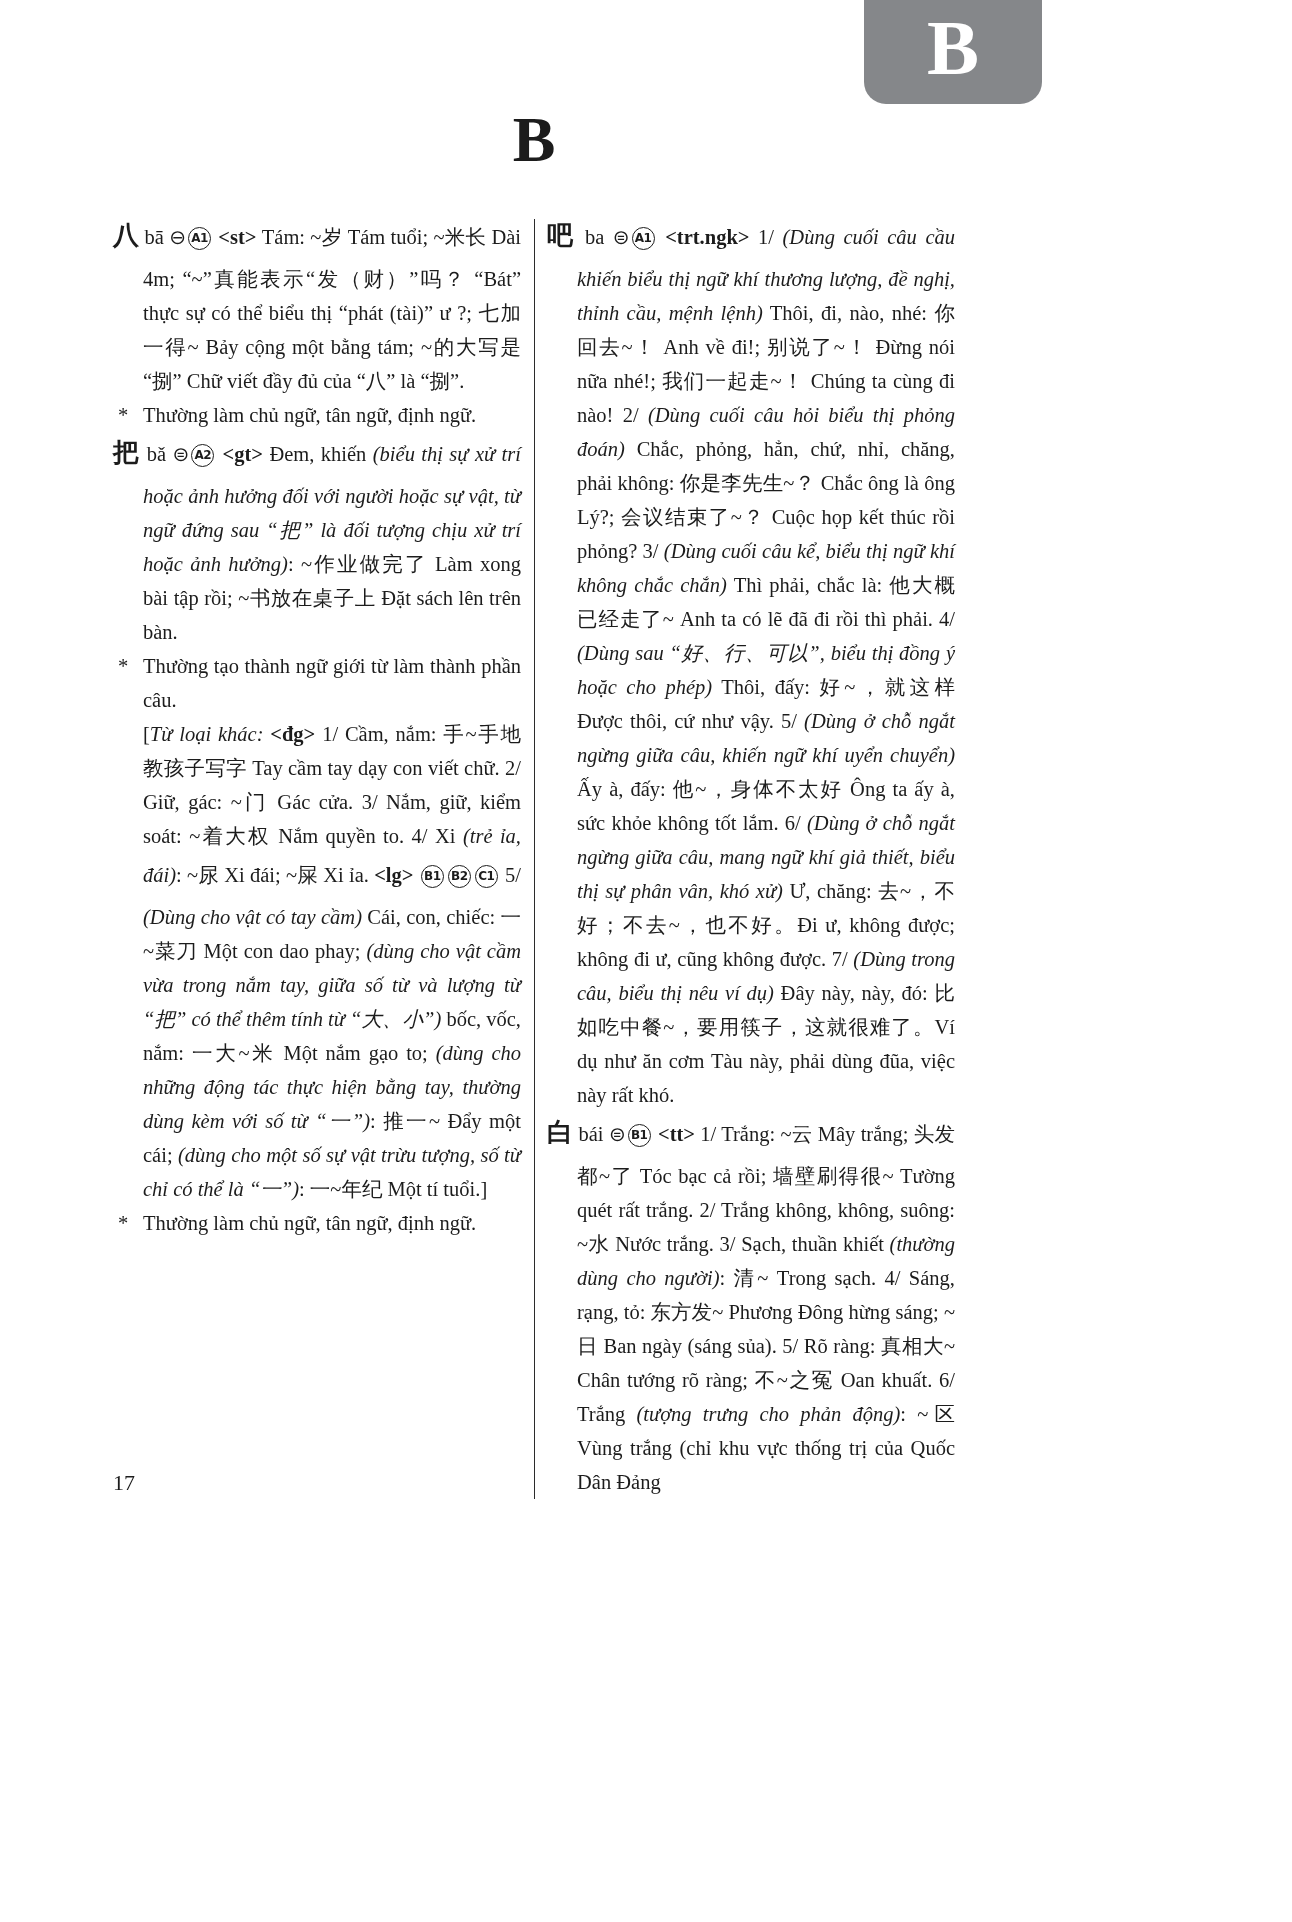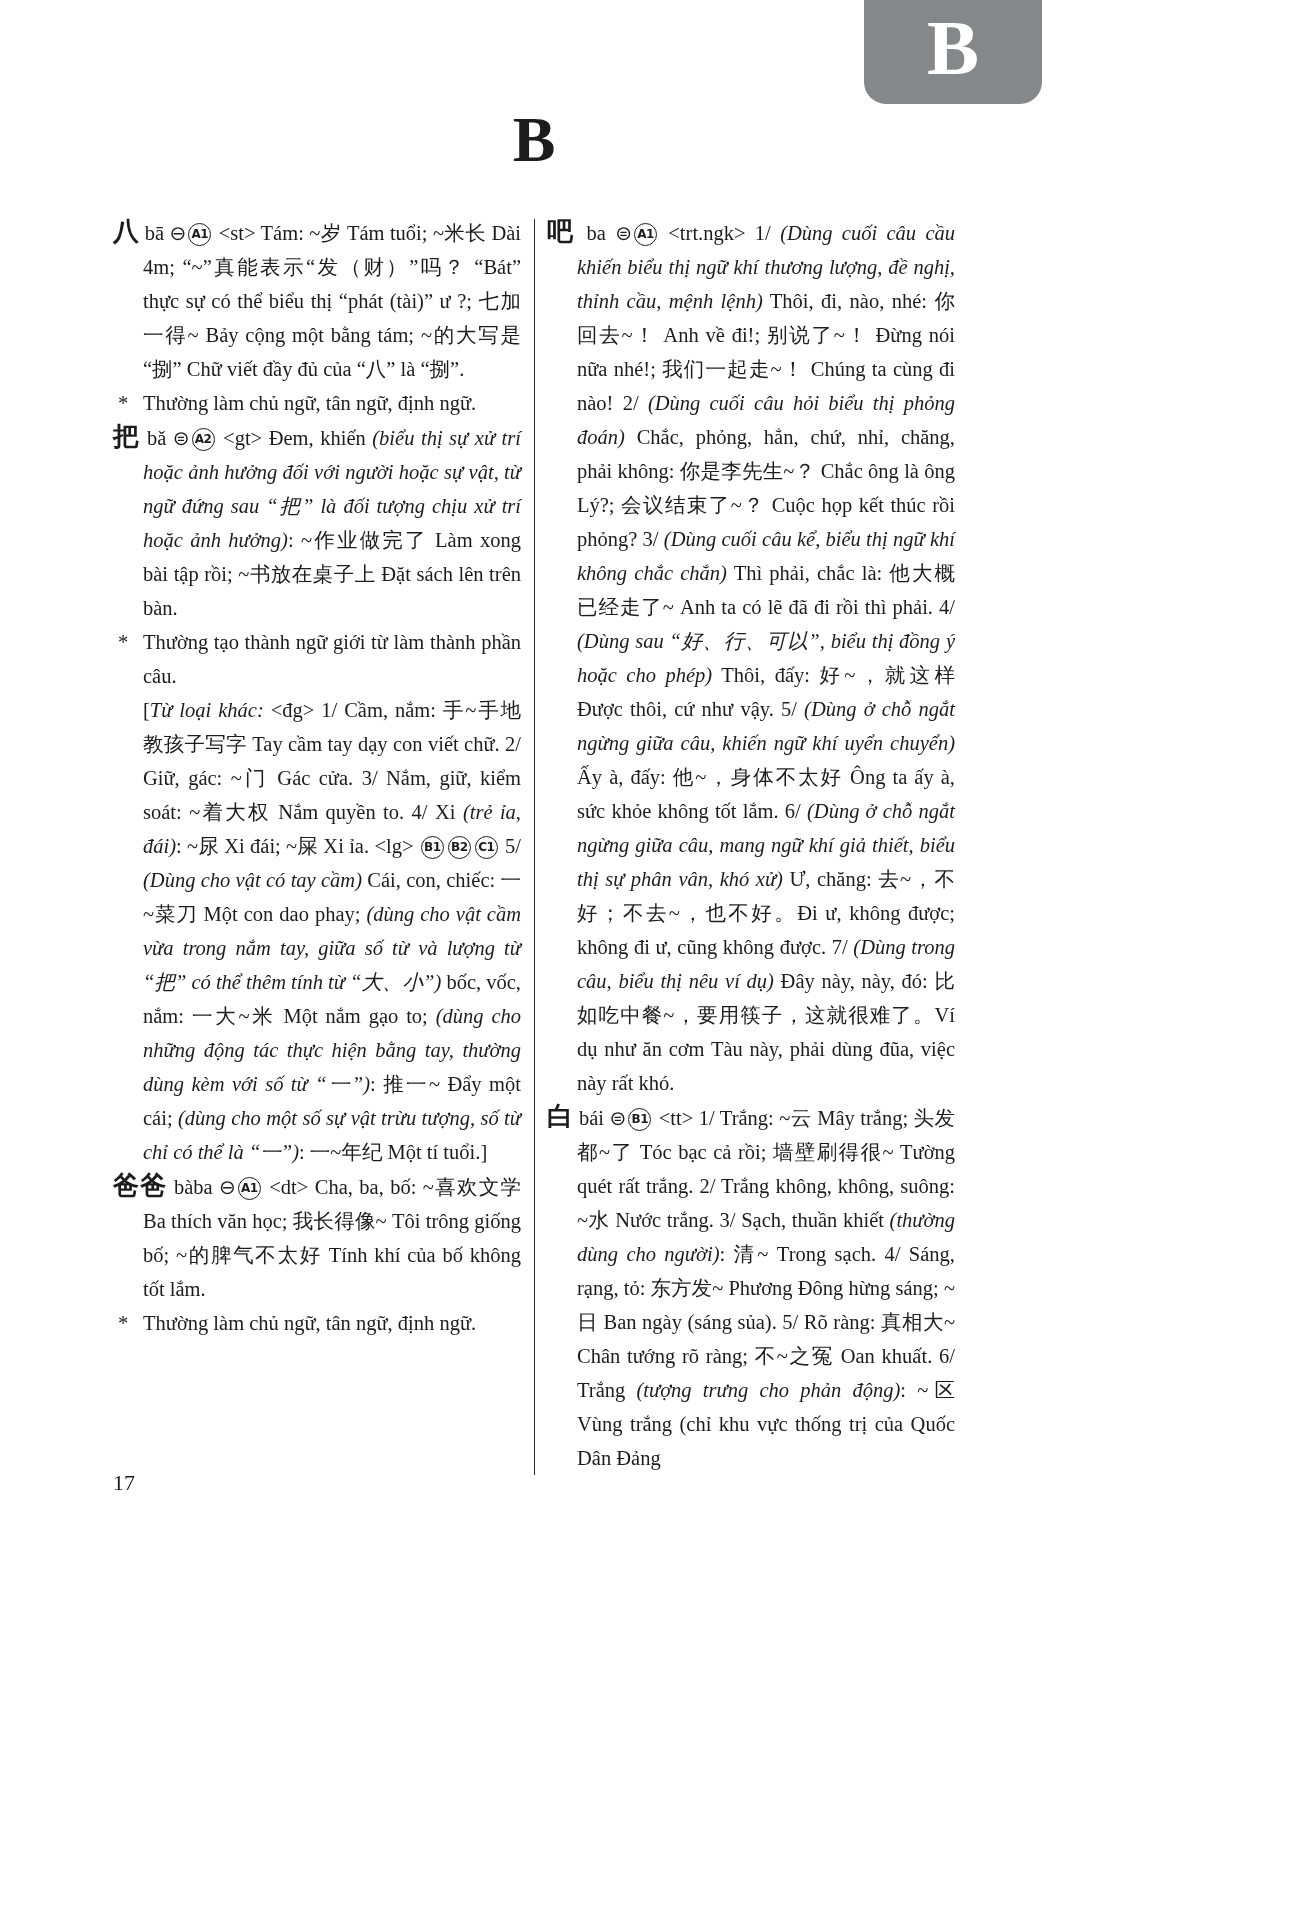--- a/index.html
+++ b/index.html
@@ -33,24 +33,24 @@
   p.sub   { padding-left:30px; }
   p.note  { position:relative; padding-left:30px; }
   p.note .marker { position:absolute; left:5px; top:0; }
   .seg-hw  { font-weight:bold; font-size:26px; }
   .seg-py  { }
   .seg-sym { font-family:"DejaVu Sans",sans-serif; font-size:20px; }
   .seg-lv  {
     display:inline-block; width:23px; height:23px;
     border:1.5px solid #1c1c1c; border-radius:50%;
     font-size:12px; line-height:20px; text-align:center; text-indent:0;
-    vertical-align:2px; margin:0 2px;
+    vertical-align:2px; margin:12px 2px;
     font-family:"DejaVu Sans",sans-serif; font-weight:bold; letter-spacing:-0.5px;
   }
-  .seg-tag { font-weight:normal; }
+  .seg-tag { font-weight:bold; }
   .seg-i   { font-style:italic; }
   .seg-n   { }
   .page-number {
     position:absolute; top:1470px; left:113px; width:842px;
     font-size:22px;
   }
 </style>
 </head>
 <body>
 
@@ -60,21 +60,20 @@
 
 <div class="section-heading">B</div>
 
 <div class="columns">
   <div class="column" id="col-left">
       <p class="entry"><span class="seg-hw">八</span><span class="seg-py"> bā </span><span class="seg-sym">⊖</span><span class="seg-lv">A1</span><span class="seg-tag"> &lt;st&gt; </span><span class="seg-n">Tám: ~岁 Tám tuổi; ~米长 Dài 4m; “~”真能表示“发（财）”吗？ “Bát” thực sự có thể biểu thị “phát (tài)” ư ?; 七加一得~ Bảy cộng một bằng tám; ~的大写是 “捌” Chữ viết đầy đủ của “八” là “捌”.</span></p>
       <p class="note"><span class="marker">*</span><span>Thường làm chủ ngữ, tân ngữ, định ngữ.</span></p>
       <p class="entry"><span class="seg-hw">把</span><span class="seg-py"> bǎ </span><span class="seg-sym">⊜</span><span class="seg-lv">A2</span><span class="seg-tag"> &lt;gt&gt; </span><span class="seg-n">Đem, khiến </span><span class="seg-i">(biểu thị sự xử trí hoặc ảnh hưởng đối với người hoặc sự vật, từ ngữ đứng sau “把” là đối tượng chịu xử trí hoặc ảnh hưởng)</span><span class="seg-n">: ~作业做完了 Làm xong bài tập rồi; ~书放在桌子上 Đặt sách lên trên bàn.</span></p>
       <p class="note"><span class="marker">*</span><span>Thường tạo thành ngữ giới từ làm thành phần câu.</span></p>
       <p class="sub"><span class="seg-n">[</span><span class="seg-i">Từ loại khác:</span><span class="seg-tag"> &lt;đg&gt; </span><span class="seg-n">1/ Cầm, nắm: 手~手地教孩子写字 Tay cầm tay dạy con viết chữ. 2/ Giữ, gác: ~门 Gác cửa. 3/ Nắm, giữ, kiểm soát: ~着大权 Nắm quyền to. 4/ Xi </span><span class="seg-i">(trẻ ỉa, đái)</span><span class="seg-n">: ~尿 Xi đái; ~屎 Xi ỉa. </span><span class="seg-tag">&lt;lg&gt; </span><span class="seg-lv">B1</span><span class="seg-lv">B2</span><span class="seg-lv">C1</span><span class="seg-n"> 5/ </span><span class="seg-i">(Dùng cho vật có tay cầm)</span><span class="seg-n"> Cái, con, chiếc: 一~菜刀 Một con dao phay; </span><span class="seg-i">(dùng cho vật cầm vừa trong nắm tay, giữa số từ và lượng từ “把” có thể thêm tính từ “大、小”)</span><span class="seg-n"> bốc, vốc, nắm: 一大~米 Một nắm gạo to; </span><span class="seg-i">(dùng cho những động tác thực hiện bằng tay, thường dùng kèm với số từ “一”)</span><span class="seg-n">: 推一~ Đẩy một cái; </span><span class="seg-i">(dùng cho một số sự vật trừu tượng, số từ chỉ có thể là “一”)</span><span class="seg-n">: 一~年纪 Một tí tuổi.]</span></p>
-      <p class="entry"><span class="seg-hw">爸爸</span><span class="seg-py"> bàba </span><span class="seg-sym">⊖</span><span class="seg-lv">A1</span><span class="seg-tag"> &lt;dt&gt; </span><span class="seg-n">Cha, ba, bố: ~喜欢文学 Ba thích văn học; 我长得像~ Tôi trông giống bố; ~的脾气不太好 Tính khí của bố không tốt lắm.</span></p>
       <p class="note"><span class="marker">*</span><span>Thường làm chủ ngữ, tân ngữ, định ngữ.</span></p>
     </div>
   <div class="divider"></div>
   <div class="column" id="col-right">
       <p class="entry"><span class="seg-hw">吧</span><span class="seg-py"> ba </span><span class="seg-sym">⊜</span><span class="seg-lv">A1</span><span class="seg-tag"> &lt;trt.ngk&gt; </span><span class="seg-n">1/ </span><span class="seg-i">(Dùng cuối câu cầu khiến biểu thị ngữ khí thương lượng, đề nghị, thỉnh cầu, mệnh lệnh)</span><span class="seg-n"> Thôi, đi, nào, nhé: 你回去~！ Anh về đi!; 别说了~！ Đừng nói nữa nhé!; 我们一起走~！ Chúng ta cùng đi nào! 2/ </span><span class="seg-i">(Dùng cuối câu hỏi biểu thị phỏng đoán)</span><span class="seg-n"> Chắc, phỏng, hẳn, chứ, nhỉ, chăng, phải không: 你是李先生~？ Chắc ông là ông Lý?; 会议结束了~？ Cuộc họp kết thúc rồi phỏng? 3/ </span><span class="seg-i">(Dùng cuối câu kể, biểu thị ngữ khí không chắc chắn)</span><span class="seg-n"> Thì phải, chắc là: 他大概已经走了~ Anh ta có lẽ đã đi rồi thì phải. 4/ </span><span class="seg-i">(Dùng sau “好、行、可以”, biểu thị đồng ý hoặc cho phép)</span><span class="seg-n"> Thôi, đấy: 好~，就这样 Được thôi, cứ như vậy. 5/ </span><span class="seg-i">(Dùng ở chỗ ngắt ngừng giữa câu, khiến ngữ khí uyển chuyển)</span><span class="seg-n"> Ấy à, đấy: 他~，身体不太好 Ông ta ấy à, sức khỏe không tốt lắm. 6/ </span><span class="seg-i">(Dùng ở chỗ ngắt ngừng giữa câu, mang ngữ khí giả thiết, biểu thị sự phân vân, khó xử)</span><span class="seg-n"> Ư, chăng: 去~，不好；不去~，也不好。Đi ư, không được; không đi ư, cũng không được. 7/ </span><span class="seg-i">(Dùng trong câu, biểu thị nêu ví dụ)</span><span class="seg-n"> Đây này, này, đó: 比如吃中餐~，要用筷子，这就很难了。Ví dụ như ăn cơm Tàu này, phải dùng đũa, việc này rất khó.</span></p>
       <p class="entry"><span class="seg-hw">白</span><span class="seg-py"> bái </span><span class="seg-sym">⊜</span><span class="seg-lv">B1</span><span class="seg-tag"> &lt;tt&gt; </span><span class="seg-n">1/ Trắng: ~云 Mây trắng; 头发都~了 Tóc bạc cả rồi; 墙壁刷得很~ Tường quét rất trắng. 2/ Trắng không, không, suông: ~水 Nước trắng. 3/ Sạch, thuần khiết </span><span class="seg-i">(thường dùng cho người)</span><span class="seg-n">: 清~ Trong sạch. 4/ Sáng, rạng, tỏ: 东方发~ Phương Đông hừng sáng; ~日 Ban ngày (sáng sủa). 5/ Rõ ràng: 真相大~ Chân tướng rõ ràng; 不~之冤 Oan khuất. 6/ Trắng </span><span class="seg-i">(tượng trưng cho phản động)</span><span class="seg-n">: ~区 Vùng trắng (chỉ khu vực thống trị của Quốc Dân Đảng</span></p>
     </div>
 </div>
 
 <div class="page-number">17</div>

